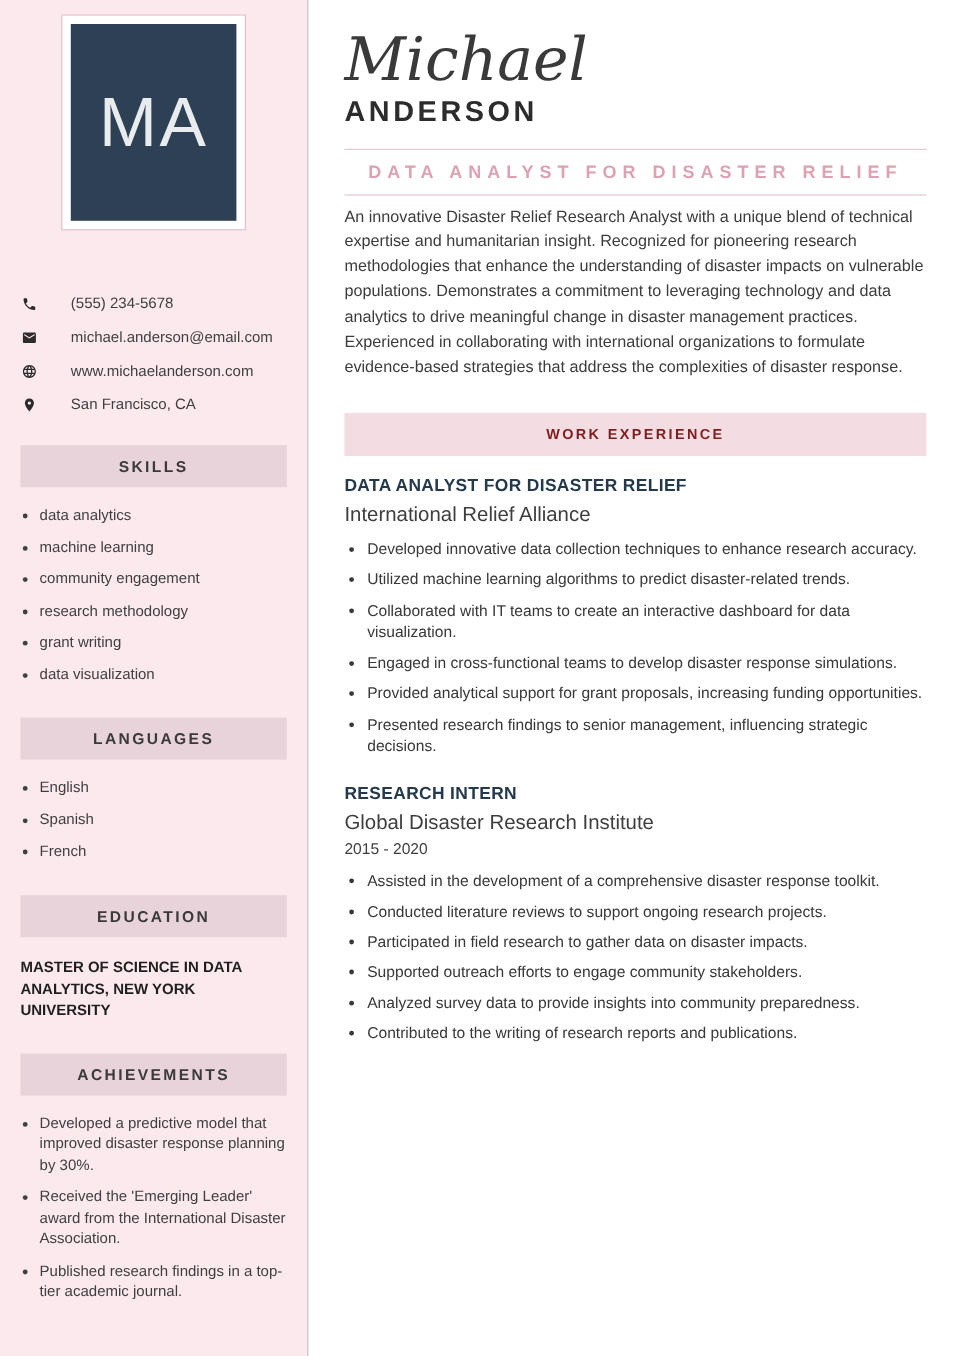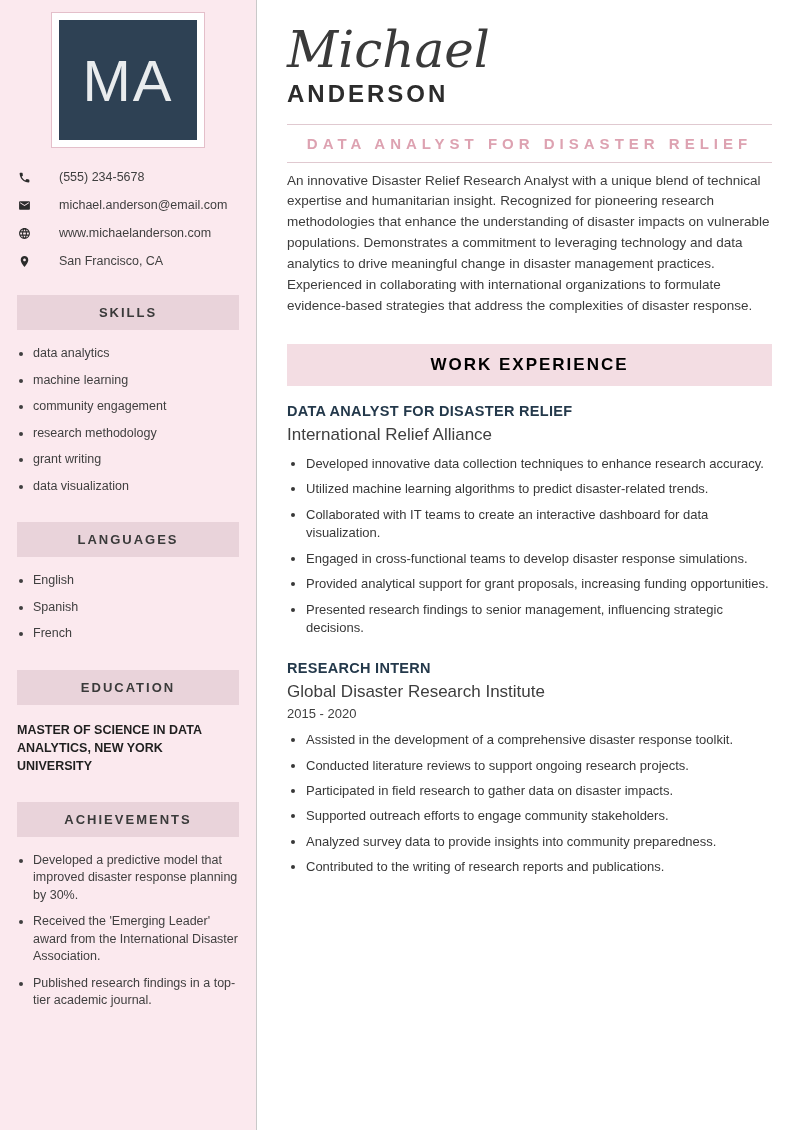--- a/index.html
+++ b/index.html
@@ -4,21 +4,21 @@
 <style>
   * { margin: 0; padding: 0; box-sizing: border-box; }
   html, body { background: #ffffff; }
   body { font-family: "Liberation Sans", sans-serif; }
 
   .page { width: 800px; min-height: 1130px; display: flex; background: #ffffff; margin: 0 auto; }
 
   
   .sidebar { width: 257px; flex-shrink: 0; background: #fbe9ee; border-right: 1px solid #c9c9c9; padding: 12px 0 24px; }
 
-  .avatar-frame { width: 154px; height: 136px; margin: 0 auto 22px; background: #ffffff; border: 1px solid #e4bfca; padding: 7px; }
+  .avatar-frame { width: 154px; height: 180px; margin: 0 auto 54px; background: #ffffff; border: 1px solid #e4bfca; padding: 7px; }
   .avatar-box { width: 100%; height: 100%; background: #2e4154; display: flex; align-items: center; justify-content: center; }
   .avatar-initials { font-size: 58px; color: #e9ecee; letter-spacing: 2px; font-weight: 400; }
 
   .side-section { margin-bottom: 27px; }
   .side-bar-header { margin: 0 17px; background: #e9d3da; padding: 10px 0; text-align: center; font-weight: bold; font-size: 13px; letter-spacing: 2px; color: #3a3a3a; }
 
   .contact-list { list-style: none; margin: 17px 16px 0 18px; }
   .contact-list li { display: flex; align-items: center; gap: 28px; margin-bottom: 14px; font-size: 12.5px; color: #3f3f3f; }
   .cicon { width: 13px; height: 13px; flex-shrink: 0; display: inline-flex; }
   .cicon svg { width: 13px; height: 13px; fill: #2b2b2b; }
@@ -33,21 +33,21 @@
 
   .first-name { font-family: "DejaVu Serif", serif; font-style: italic; font-size: 50px; color: #3a3a3a; line-height: 1.05; }
   .last-name { font-size: 24px; font-weight: bold; letter-spacing: 3px; color: #2c2c2c; margin-top: 3px; }
 
   .headline-wrap { margin-top: 16px; }
   .rule { height: 1px; background: #e0c9d0; }
   .headline-text { text-align: center; color: #dda2b1; font-weight: bold; font-size: 15px; letter-spacing: 5px; padding: 10px 0; }
 
   .summary { margin-top: 8px; font-size: 13.5px; line-height: 1.55; color: #3c3c3c; }
 
-  .exp-bar { margin-top: 27px; background: #f3dde3; text-align: center; font-weight: bold; font-size: 17px; letter-spacing: 2px; color: #000000; padding: 11px 0; }
+  .exp-bar { margin-top: 27px; background: #f3dde3; text-align: center; font-weight: bold; font-size: 12px; letter-spacing: 2px; color: #7f1d1d; padding: 11px 0; }
 
   .job { margin-top: 17px; }
   .job + .job { margin-top: 22px; }
   .job-role { font-size: 14.5px; font-weight: bold; color: #24394b; letter-spacing: 0.3px; }
   .job-company { font-size: 17px; color: #3e3e3e; margin-top: 6px; }
   .job-dates { font-size: 13px; color: #3e3e3e; margin-top: 4px; }
   .job-bullets { margin: 10px 0 0 19px; font-size: 13px; color: #383838; }
   .job-bullets li { margin-bottom: 6.5px; line-height: 1.45; }
 </style>
 </head>

